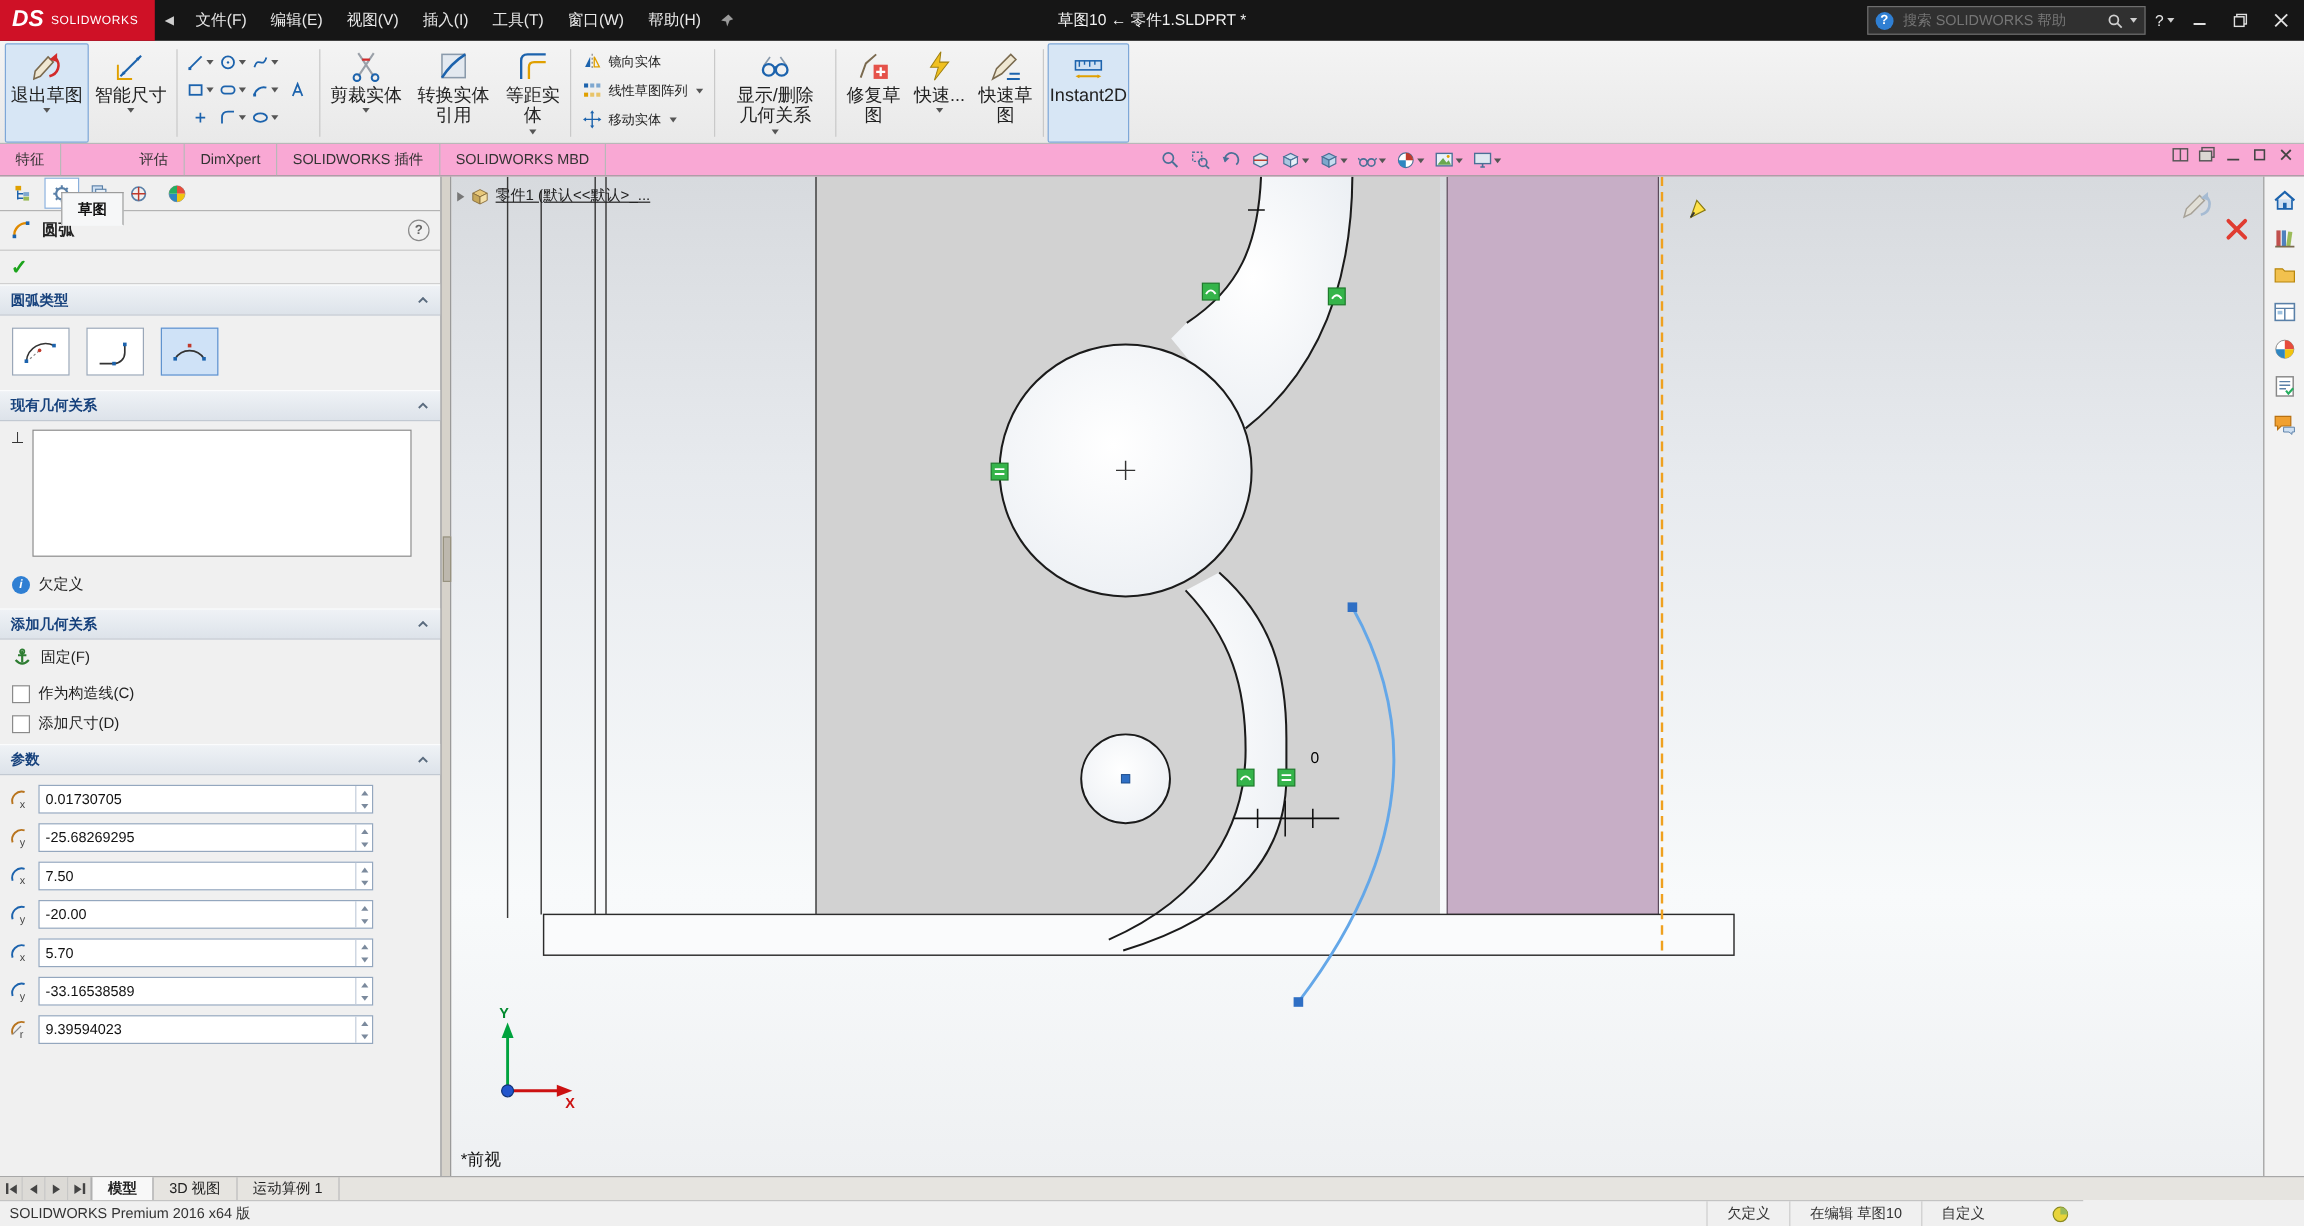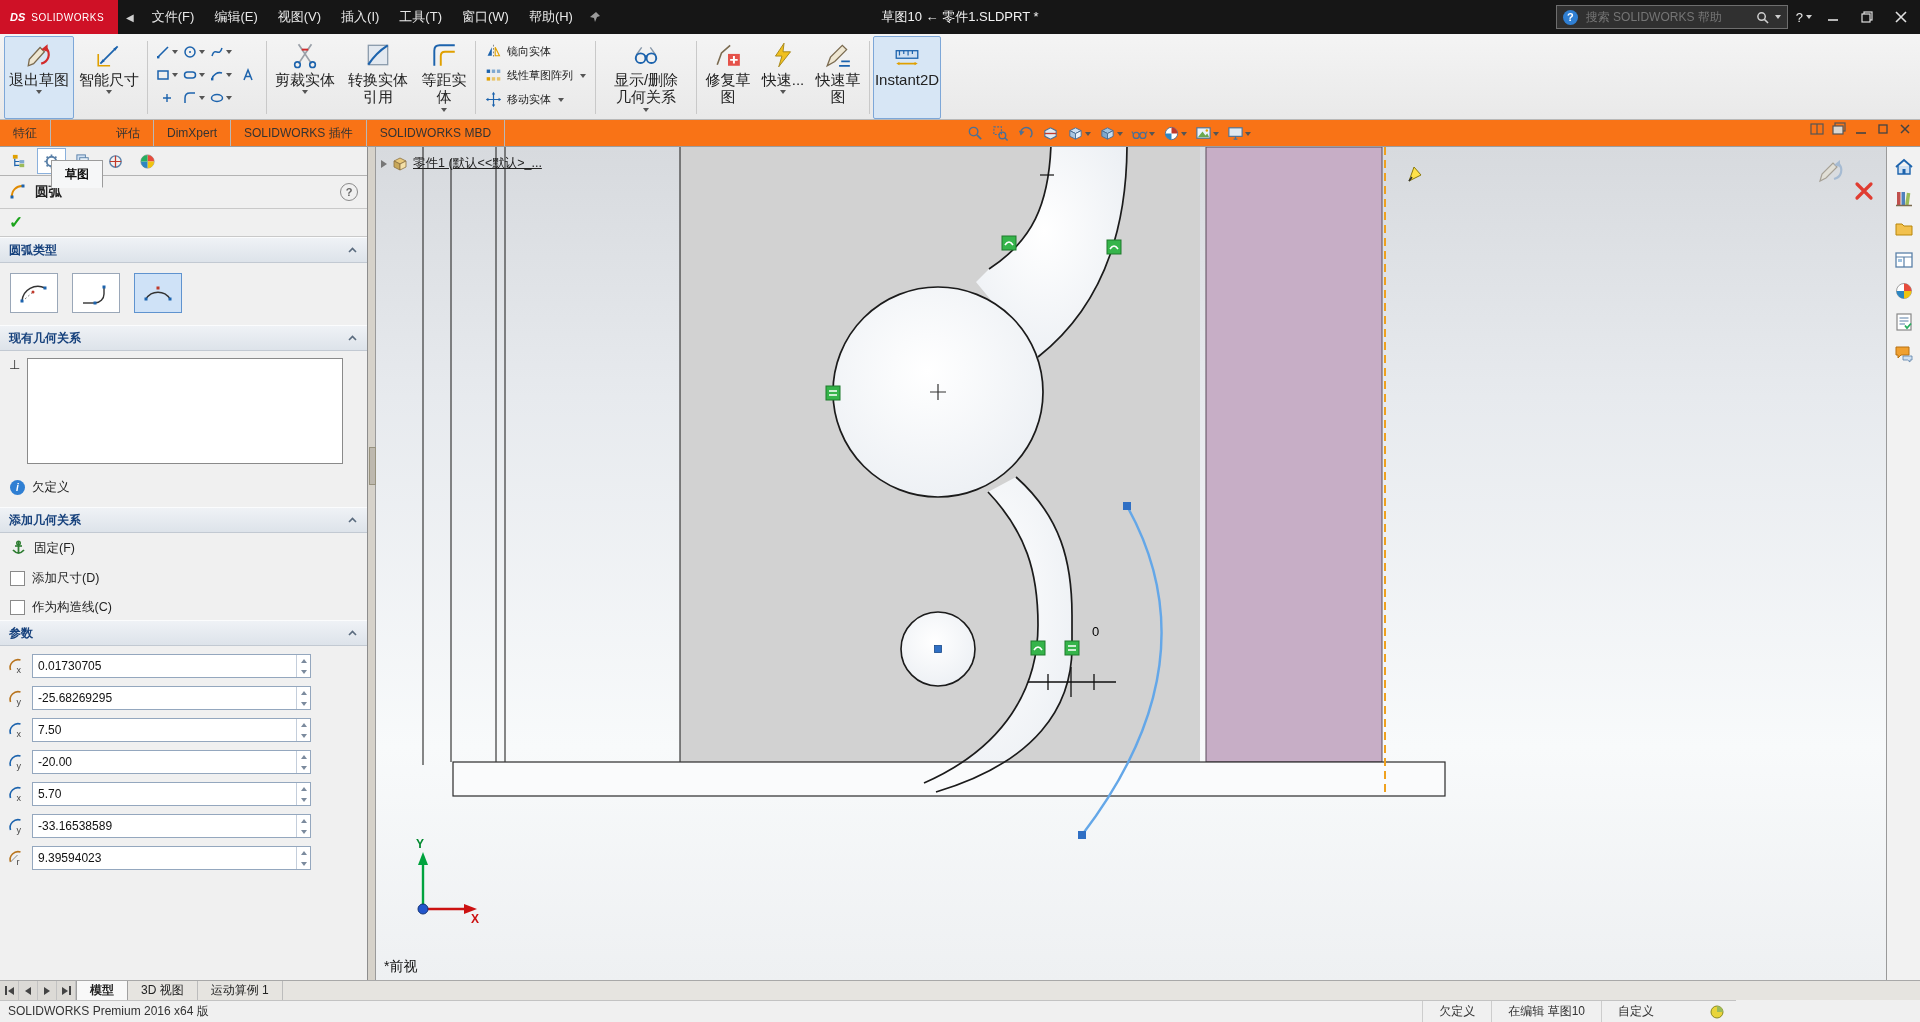--- a/index.html
+++ b/index.html
@@ -2,21 +2,21 @@
 <html><head>
 <meta charset="utf-8">
 <style>
   html,body{margin:0;padding:0;}
   body{width:1920px;height:1022px;overflow:hidden;font-family:"Liberation Sans",sans-serif;font-size:12px;background:#f0f0f0;position:relative;color:#222;}
   svg{display:block;}
 
   
   #titlebar{position:absolute;left:0;top:0;width:1920px;height:34px;background:#161616;display:flex;align-items:center;color:#e6e6e6;z-index:20;}
   #logo{height:34px;background:#cf1126;display:flex;align-items:center;padding:0 14px 0 10px;gap:6px;}
-  #logo .ds{font-style:italic;font-weight:bold;font-size:11px;color:#fff;}
+  #logo .ds{font-style:italic;font-weight:bold;font-size:19px;color:#fff;}
   #logo .sw{font-weight:normal;font-size:10px;letter-spacing:.5px;color:#fff;}
   .menu-collapse{color:#cfcfcf;font-size:10px;padding:0 8px;}
   #menus{display:flex;align-items:center;}
   .menu{padding:0 10px;height:34px;line-height:34px;font-size:13px;color:#e8e8e8;cursor:default;}
   .pin-icon{margin-left:6px;opacity:.8;}
   #doc-title{position:absolute;left:50%;transform:translateX(-50%);top:0;line-height:34px;font-size:13px;color:#f2f2f2;white-space:nowrap;}
   #tb-right{position:absolute;right:6px;top:0;height:34px;display:flex;align-items:center;gap:8px;}
   #searchbox{width:218px;height:22px;background:#303030;border:1px solid #6e6e6e;display:flex;align-items:center;padding:0 6px;gap:6px;}
   #searchbox .qcirc{width:15px;height:15px;border-radius:50%;background:#2f7fd3;color:#fff;font-size:11px;font-weight:bold;text-align:center;line-height:15px;flex:0 0 auto;}
   #searchbox input{flex:1;background:transparent;border:none;outline:none;color:#c9c9c9;font-size:12px;font-family:"Liberation Sans",sans-serif;}
@@ -34,21 +34,21 @@
   .rlabel{max-width:66px;}
   .sgrid{display:grid;grid-template-columns:repeat(4,27px);grid-auto-rows:23px;align-content:start;padding:4px 2px;}
   .scell{display:flex;align-items:center;justify-content:center;gap:2px;}
   .scell svg{width:14px;height:14px;}
   .vstack{display:flex;flex-direction:column;justify-content:flex-start;padding:6px 2px;gap:5px;}
   .hbtn{display:flex;align-items:center;gap:5px;font-size:11px;padding:1px 4px;color:#222;}
   .hbtn svg{width:17px;height:17px;}
   .hbtn .dda{margin-left:2px;}
 
   
-  #tabrow{position:absolute;top:120px;left:0;width:1920px;height:27px;background:#f97316;border-bottom:1px solid #9c9c9c;z-index:14;box-sizing:border-box;}
+  #tabrow{position:absolute;top:120px;left:0;width:1920px;height:27px;background:#f9a8d4;border-bottom:1px solid #9c9c9c;z-index:14;box-sizing:border-box;}
   #ctabs{display:flex;height:26px;}
   .ctab{display:flex;align-items:center;height:26px;padding:0 13px;font-size:12px;color:#333;border-right:1px solid #b8b8b8;cursor:default;}
   .ctab.active{background:#f6f7f8;border:1px solid #9c9c9c;border-bottom:1px solid #f6f7f8;color:#111;font-weight:bold;margin-top:40px;}
   #headsup{position:absolute;left:965px;top:1px;height:25px;display:flex;align-items:center;gap:4px;}
   .hu{display:flex;align-items:center;gap:1px;padding:1px 2px;}
   .hu svg{width:17px;height:17px;}
   #tabrow-right{position:absolute;right:8px;top:2px;display:flex;align-items:center;gap:8px;}
   #tabrow-right svg{width:14px;height:14px;}
 
   
@@ -584,27 +584,27 @@
   <div class="fix-row">
     <svg viewBox="0 0 17 17">
         <path d="M8.5 2 V12" stroke="#2e7d32" stroke-width="1.8"></path>
         <path d="M3 10 Q8.5 16 14 10" fill="none" stroke="#2e7d32" stroke-width="1.8"></path>
         <circle cx="8.5" cy="3" r="1.8" fill="none" stroke="#2e7d32" stroke-width="1.4"></circle>
         <path d="M5 6 H12" stroke="#2e7d32" stroke-width="1.6"></path>
       </svg>
     <span>固定(F)</span>
   </div>
 
+  <div class="chk-row">
+    <span class="cbx"></span>
+    <span>作为构造线(C)</span>
+  </div>
   <div class="chk-row" style="padding-bottom:8px;">
     <span class="cbx"></span>
     <span>添加尺寸(D)</span>
-  </div>
-  <div class="chk-row">
-    <span class="cbx"></span>
-    <span>作为构造线(C)</span>
   </div>
 
   <div class="sec-h">
     <span>参数</span>
     <svg viewBox="0 0 11 11">
         <path d="M2 7 L5.5 3.5 L9 7" fill="none" stroke="#5a6b7e" stroke-width="1.6"></path>
       </svg>
   </div>
   <div style="padding-top:4px;">
     <div class="prow">

